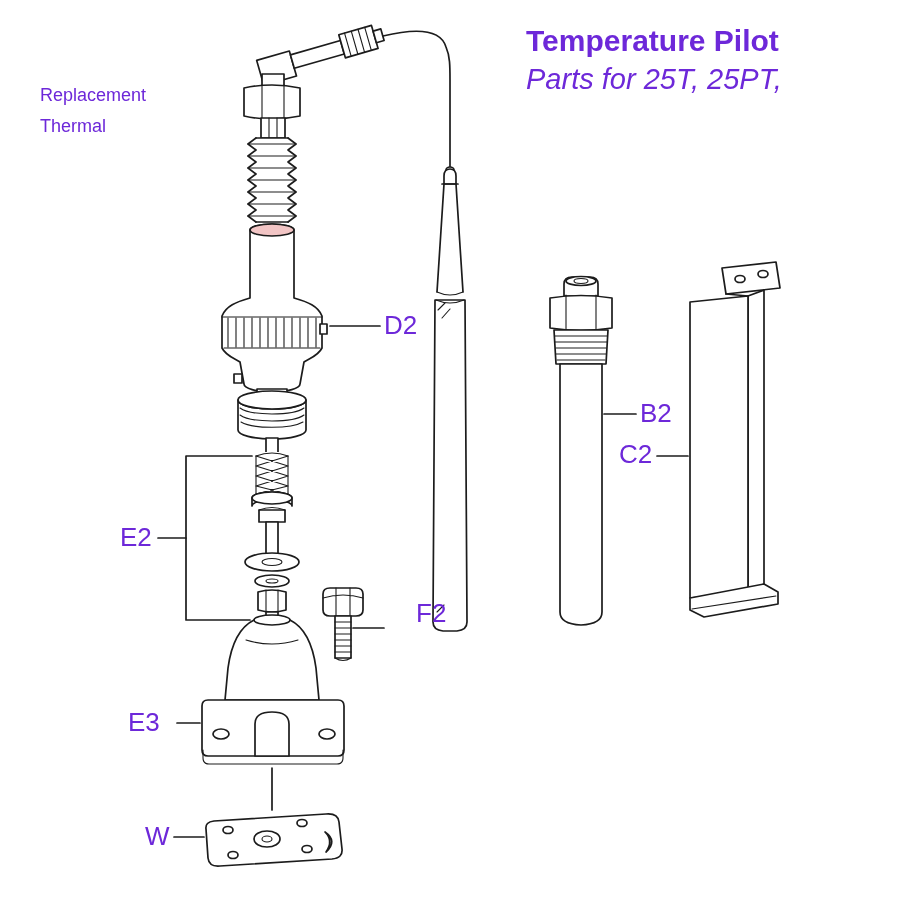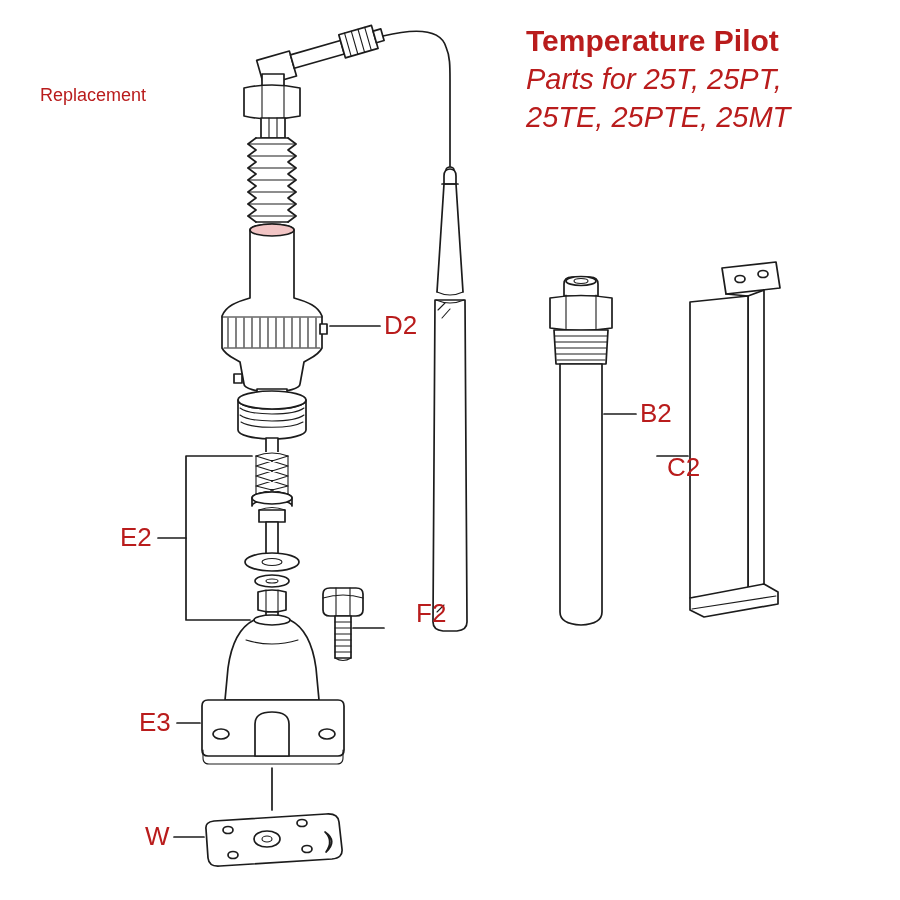--- a/index.html
+++ b/index.html
@@ -1,36 +1,36 @@
 <!DOCTYPE html>
 <html><head>
 <meta charset="utf-8">
 <style>
   html,body{margin:0;padding:0;background:#fff;}
   .canvas{
     position:relative;width:900px;height:900px;background:#fff;
-    font-family:"Liberation Sans",sans-serif;color:#b91c1c;overflow:hidden;
+    font-family:"Liberation Sans",sans-serif;color:#6d28d9;overflow:hidden;
   }
   .diagram-svg{position:absolute;left:0;top:0;}
   .ln{fill:none;stroke:#1c1c1c;stroke-width:1.7;stroke-linecap:round;stroke-linejoin:round;}
   .fw{fill:#ffffff;stroke:#1c1c1c;stroke-width:1.7;stroke-linejoin:round;}
   .thin{fill:none;stroke:#1c1c1c;stroke-width:1.1;stroke-linecap:round;}
   .title-block{position:absolute;left:526px;top:22px;width:360px;}
   .title-heading{font-size:30px;font-weight:bold;line-height:38px;}
   .title-sub{font-size:29px;font-weight:normal;line-height:38px;font-style:italic;}
   .callout{position:absolute;left:40px;top:80px;width:212px;
            font-size:18px;line-height:31px;}
   .part-label{position:absolute;font-size:26px;line-height:26px;}
   .lbl-d2{left:384px;top:312px;}
   .lbl-e2{left:120px;top:524px;}
   .lbl-f2{left:388px;top:600px;margin-left:28px;}
-  .lbl-e3{left:139px;top:709px;}
+  .lbl-e3{left:128px;top:709px;}
   .lbl-w{left:145px;top:823px;}
   .lbl-b2{left:640px;top:400px;text-align:right;}
-  .lbl-c2{left:619px;top:454px;margin-left:48px;}
+  .lbl-c2{left:619px;top:441px;}
 </style>
 </head>
 <body>
 
 <div class="canvas">
 
   <svg class="diagram-svg" width="900" height="900" viewBox="0 0 900 900">
 
     <g>
       <path class="ln" d="M330,326 L380,326"></path>
@@ -168,25 +168,25 @@
       <path class="fw" d="M690,302 L748,296 L748,592 L690,598 Z"></path>
       <path class="ln" d="M726,294 L748,296"></path>
       <path class="fw" d="M690,598 L764,584 L778,592 L778,604 L704,617 L690,610 Z"></path>
       <path class="thin" d="M692,609 L776,596"></path>
     </g>
   </svg>
 
   <div class="title-block">
     <div class="title-heading">Temperature Pilot</div>
     <div class="title-sub">Parts for 25T, 25PT,</div>
-    <div class="title-sub">25TE, 25PTE, 25MT</div>
   </div>
 
   <div class="callout">
     <div>Replacement</div>
+    <div>Thermal</div>
   </div>
 
   <div class="part-label lbl-d2">D2</div>
   <div class="part-label lbl-e2">E2</div>
   <div class="part-label lbl-f2">F2</div>
   <div class="part-label lbl-e3">E3</div>
   <div class="part-label lbl-w">W</div>
   <div class="part-label lbl-b2">B2</div>
   <div class="part-label lbl-c2">C2</div>
 

